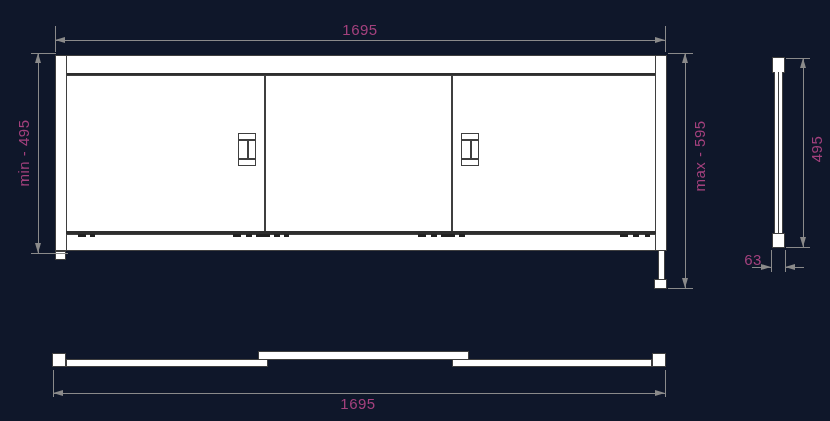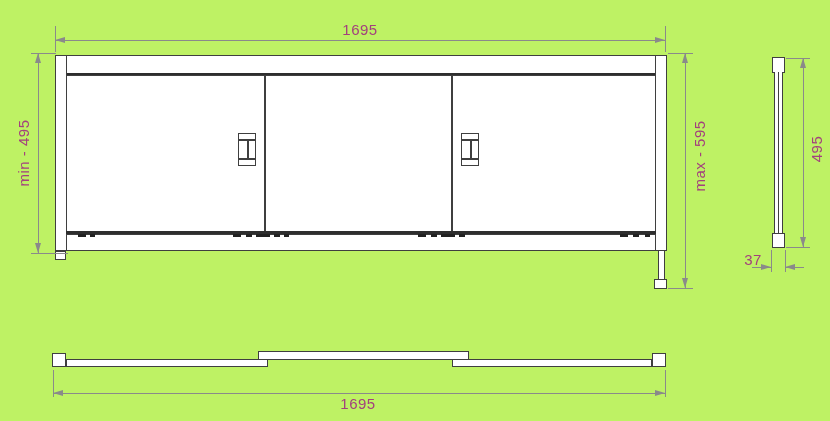--- a/index.html
+++ b/index.html
@@ -3,21 +3,21 @@
 <meta charset="utf-8">
 <style>
   :root{
     --dim-text:#a3417d;
     --draw-line:#3f3f3f;
     --thick-line:#2e2e2e;
     --dim-line:#8a8a8a;
   }
   html,body{margin:0;padding:0;background:#fff;}
   #canvas{
-    position:relative;width:830px;height:421px;background:#bef264;
+    position:relative;width:830px;height:421px;background:#0f172a;
     font-family:"Liberation Sans",sans-serif;overflow:hidden;
   }
   .abs{position:absolute;box-sizing:border-box;}
   .grp{position:absolute;left:0;top:0;width:0;height:0;}
   .rect{border:1.4px solid var(--draw-line,#3f3f3f);background:#fff;}
   .dline{background:var(--draw-line,#3f3f3f);}
   .thick{background:var(--thick-line,#2e2e2e);}
   .gline{background:var(--dim-line,#8a8a8a);}
   .lbl{
     font-size:15px;color:var(--dim-text,#a3417d);text-align:center;
@@ -128,21 +128,21 @@
     <div class="abs lbl vlbl" style="left:797px;top:141px;width:40px;">495</div>
   </div>
 
   <div class="grp">
     <div class="abs gline" style="left:771px;top:250px;width:1px;height:22px;"></div>
     <div class="abs gline" style="left:785px;top:250px;width:1px;height:22px;"></div>
     <div class="abs gline" style="left:752px;top:267px;width:19px;height:1px;"></div>
     <div class="abs gline" style="left:785px;top:267px;width:19px;height:1px;"></div>
     <span class="ar ar-r" style="left:761px;top:264px;"></span>
     <span class="ar ar-l" style="left:785px;top:264px;"></span>
-    <div class="abs lbl" style="left:740px;top:252px;width:26px;">37</div>
+    <div class="abs lbl" style="left:740px;top:252px;width:26px;">63</div>
   </div>
 
   <div class="grp">
     <div class="abs rect" style="left:66px;top:359px;width:202px;height:8px;"></div>
     <div class="abs rect" style="left:452px;top:359px;width:200px;height:8px;"></div>
     <div class="abs rect" style="left:258px;top:351px;width:211px;height:9px;"></div>
     <div class="abs rect" style="left:52px;top:353px;width:14px;height:14px;"></div>
     <div class="abs rect" style="left:652px;top:353px;width:14px;height:14px;"></div>
   </div>
 

